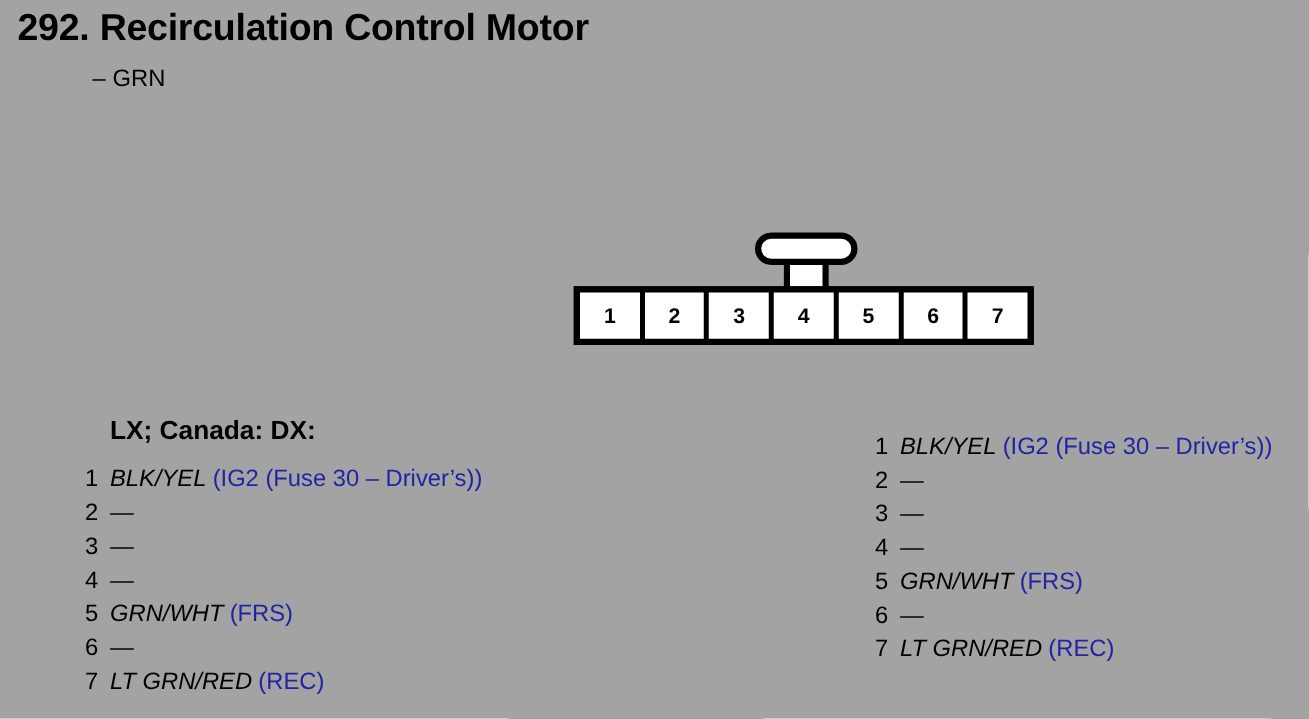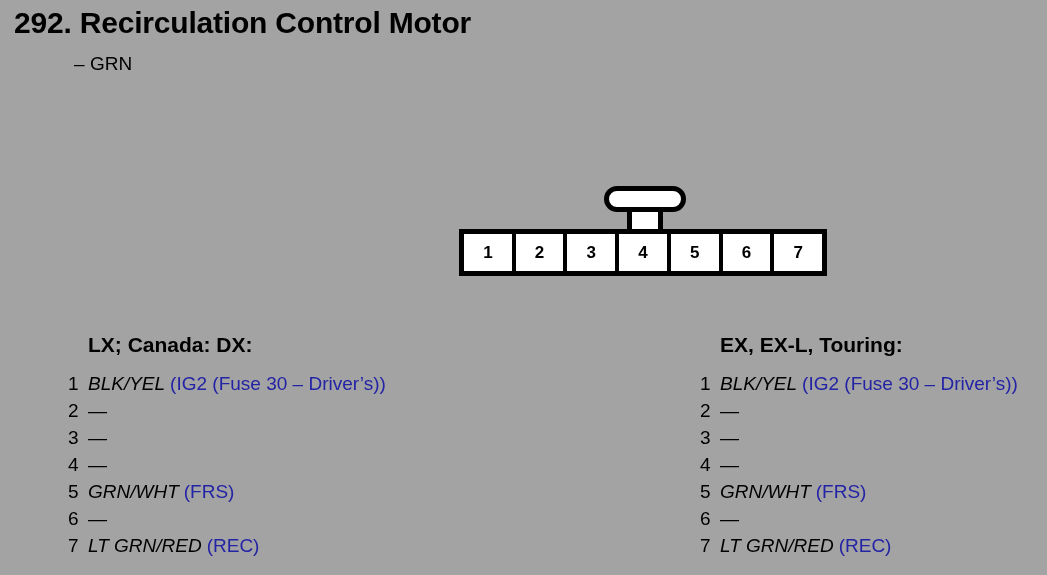--- a/index.html
+++ b/index.html
@@ -215,21 +215,20 @@
       </div>
       <div class="pin-row">
         <span class="pin-num">7</span>
         <span class="pin-wire">LT GRN/RED</span>
         <span class="pin-signal">(REC)</span>
       </div>
     </div>
   </div>
 
   <div class="pin-table" id="pin-table-right">
-    <div class="pin-table-heading">EX, EX-L, Touring:</div>
     <div class="pin-rows">
       <div class="pin-row">
         <span class="pin-num">1</span>
         <span class="pin-wire">BLK/YEL</span>
         <span class="pin-signal">(IG2 (Fuse 30 – Driver’s))</span>
       </div>
       <div class="pin-row">
         <span class="pin-num">2</span>
         <span class="pin-wire">—</span>
         <span class="pin-signal"></span>

